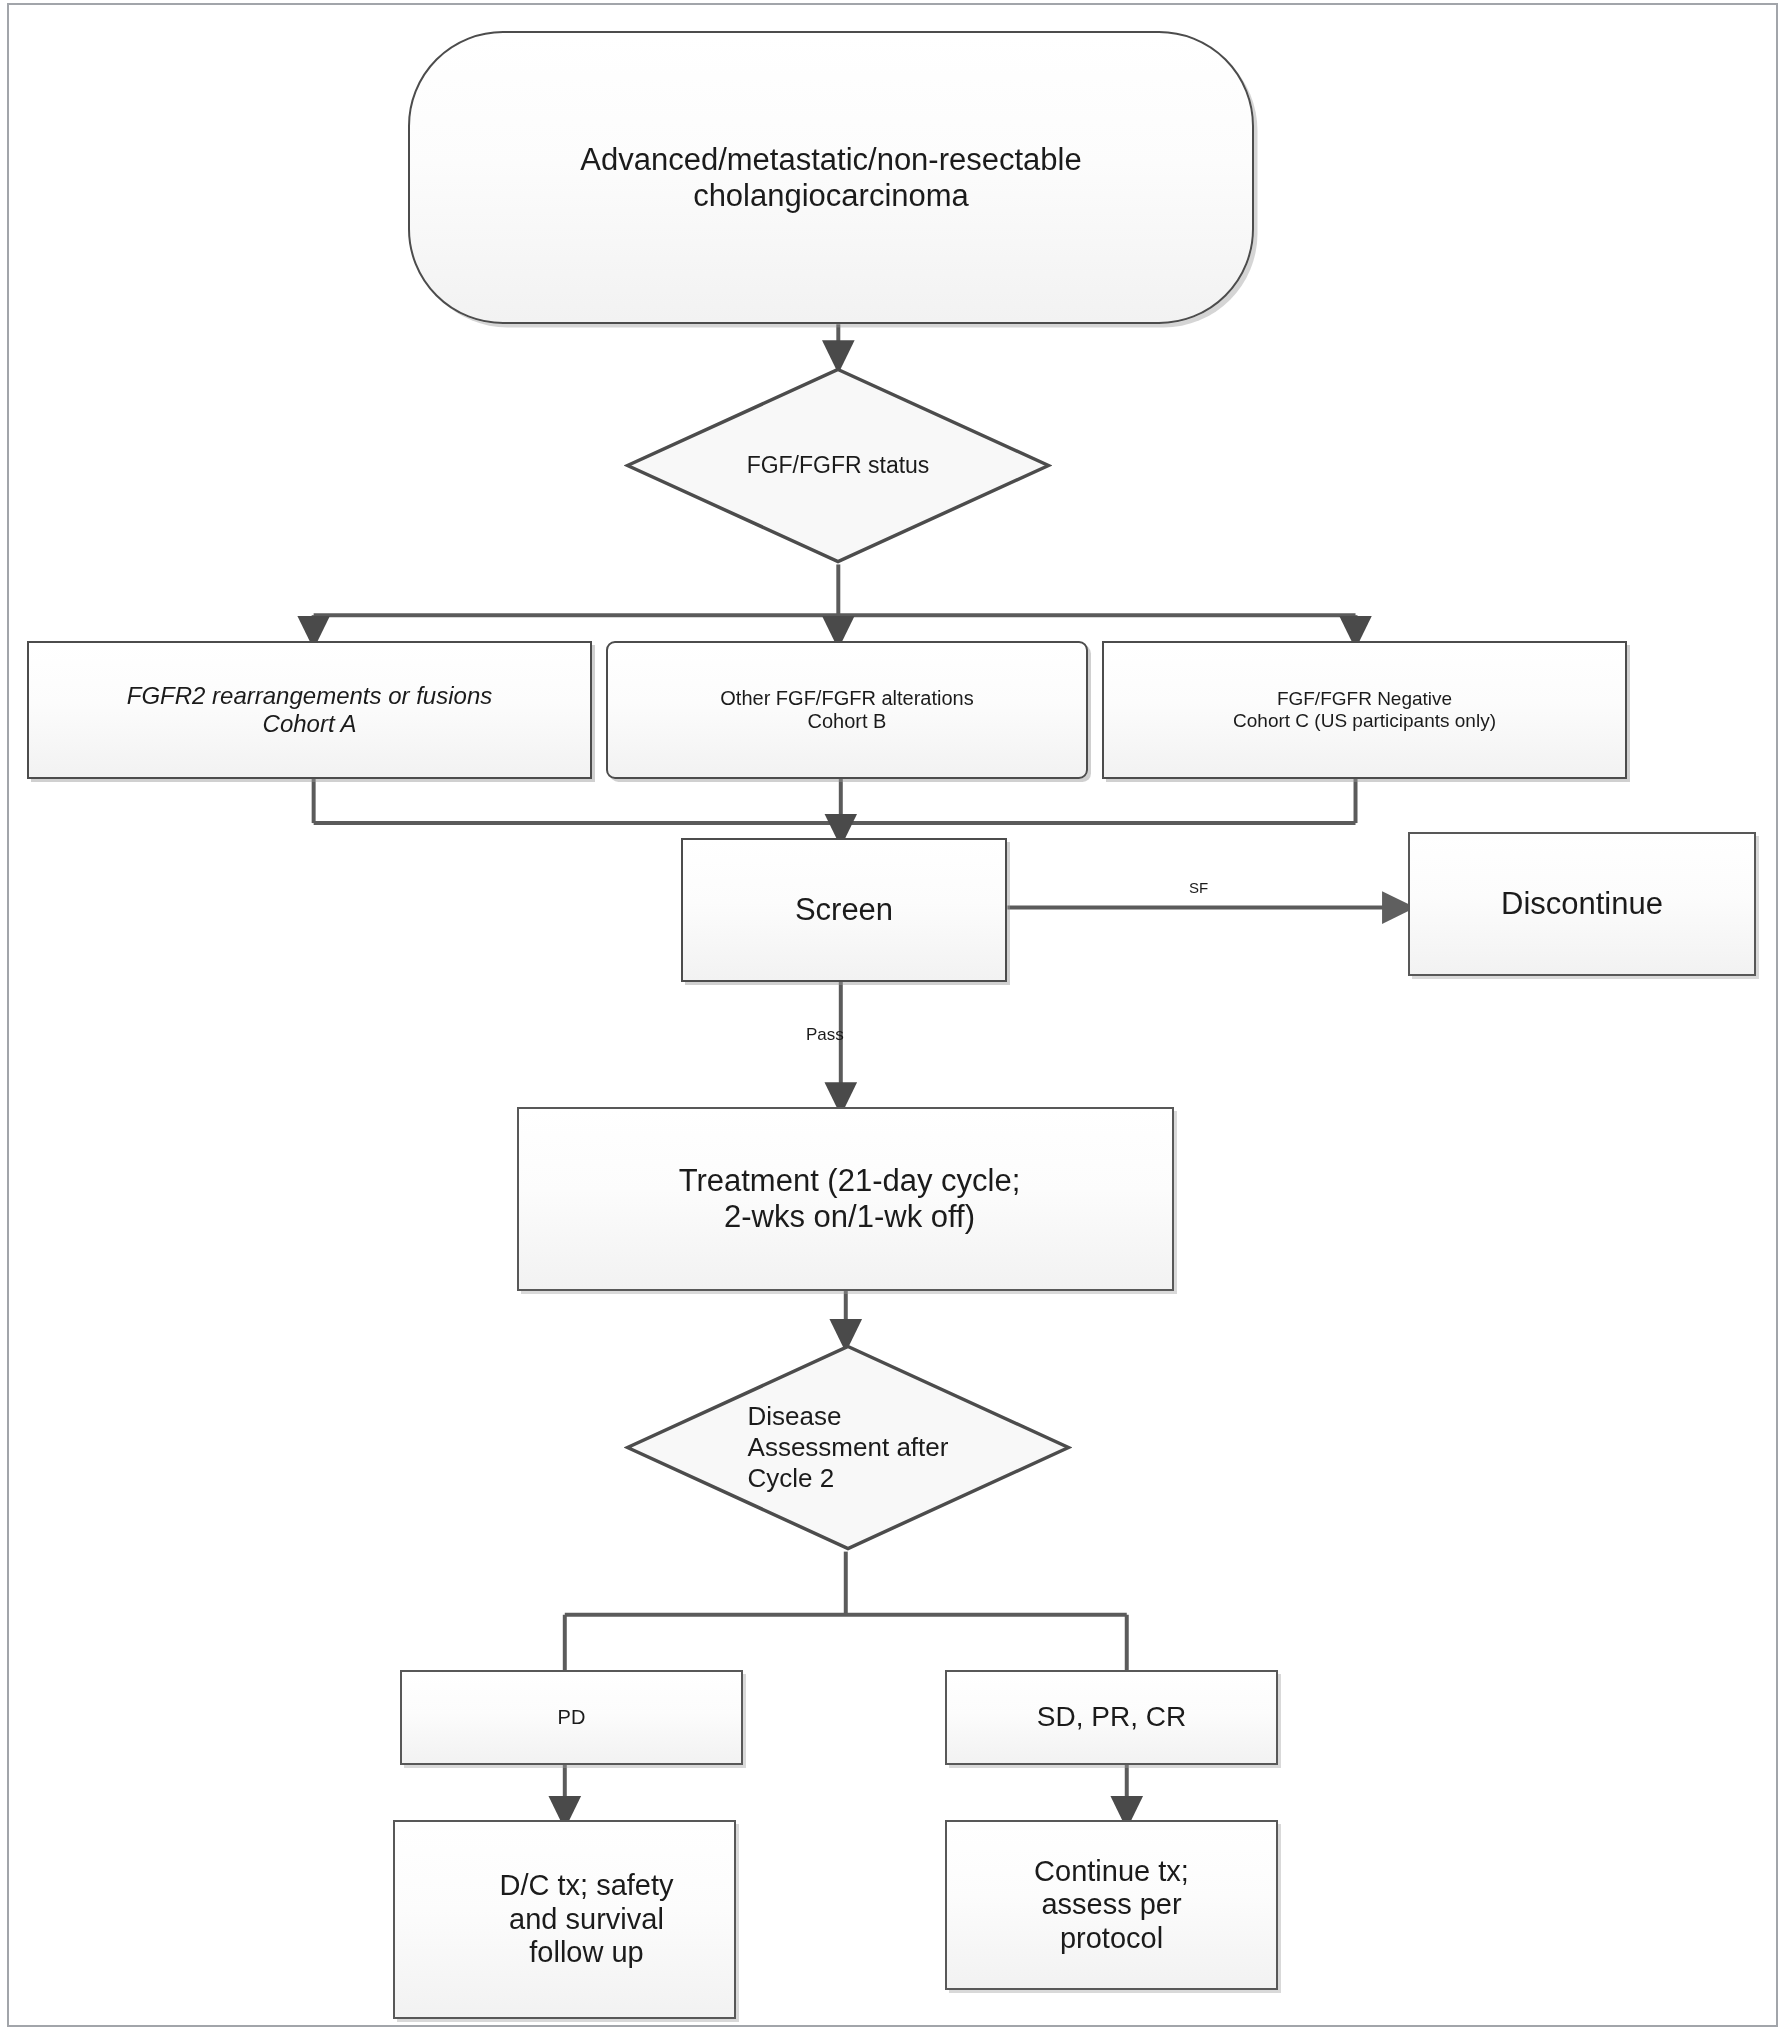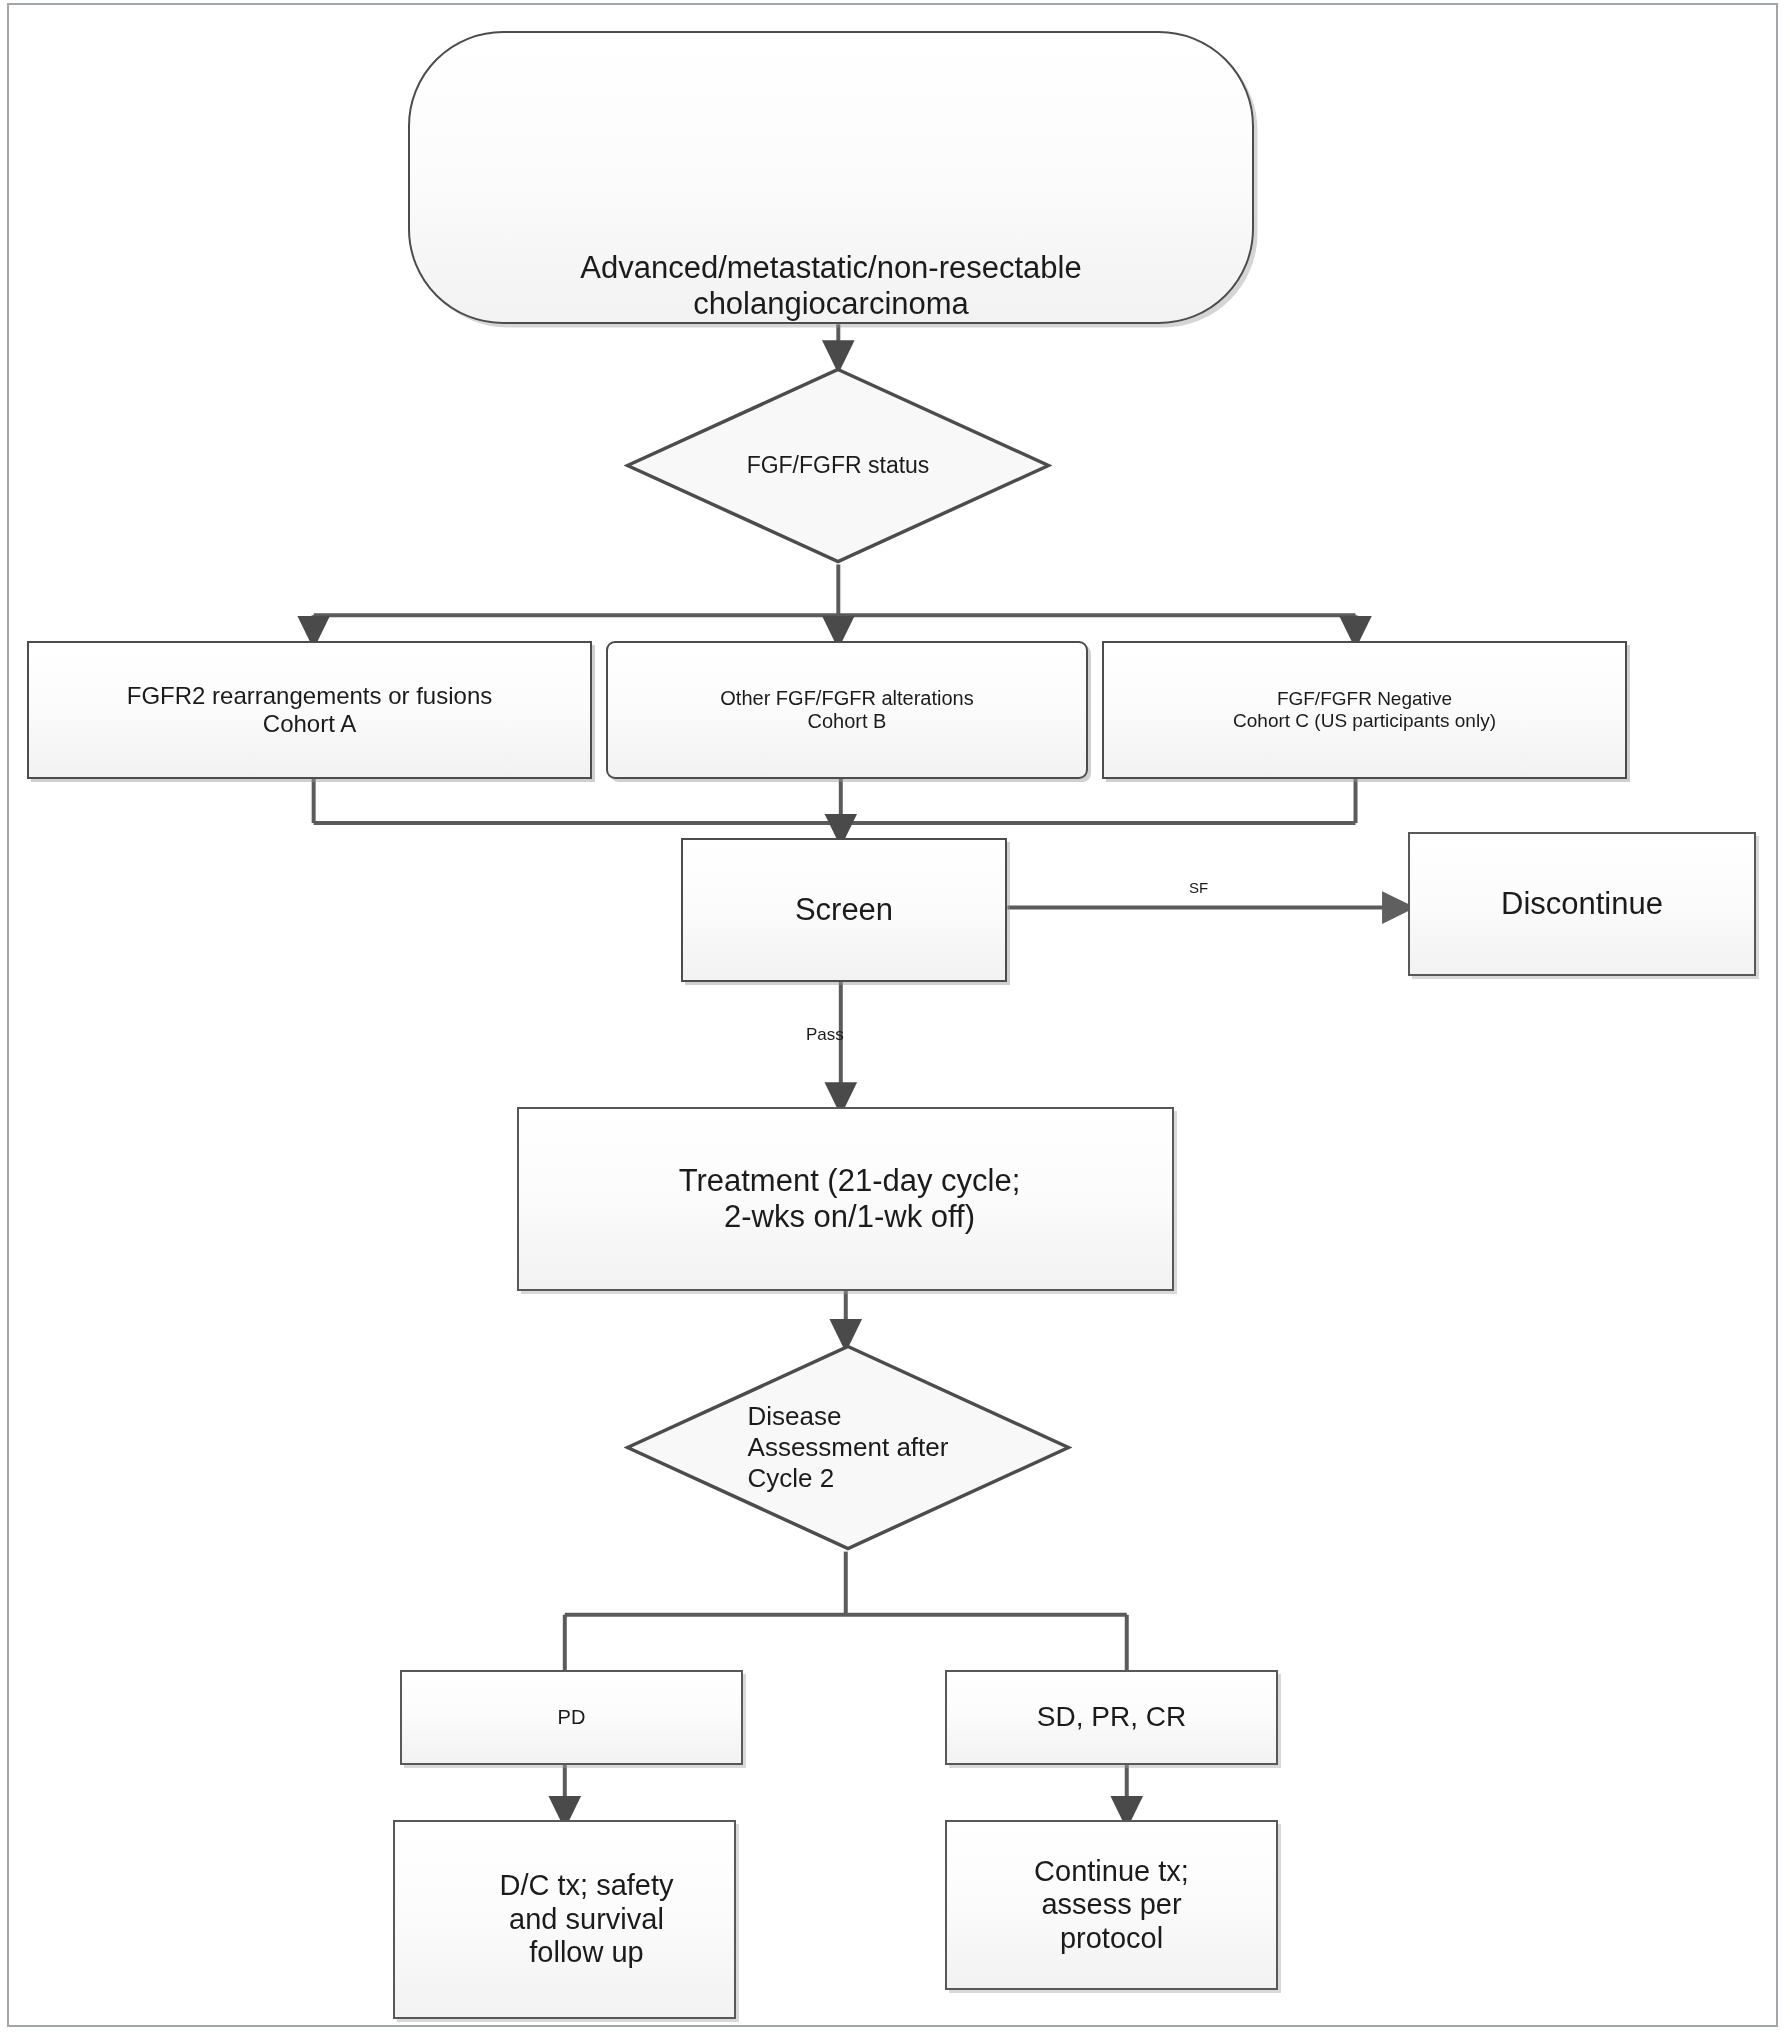--- a/index.html
+++ b/index.html
@@ -31,41 +31,40 @@
   }
   .rect-thin{
     border:2px solid #585858;
     box-shadow:3.5px 3.5px 0 -0.5px rgba(160,160,160,.40);
     text-align:center;
   }
   .pill{
     border:2px solid #4c4c4c;
     border-radius:95px;
     box-shadow:4.5px 4.5px 0 -1px rgba(150,150,150,.40);
-    align-items:flex-end;
   }
 
   .diamond-wrap{position:absolute;}
   .diamond-shape{
     position:absolute;left:0;top:0;width:100%;height:100%;
   }
   .diamond-label{
     position:absolute;left:0;top:0;width:100%;height:100%;
     display:flex;align-items:center;justify-content:center;
     text-align:left;color:#1b1b1b;line-height:1.18;white-space:pre-line;
   }
 
   .edge-label{
     position:absolute;color:#1b1b1b;white-space:nowrap;
   }
 
   
   #n-top{left:408px;top:31px;width:846px;height:293px;font-size:31px;}
   #d-status{left:624px;top:366px;width:428px;height:199px;font-size:23px;}
-  #n-cohortA{left:27px;top:641px;width:565px;height:138px;font-size:24px;}
+  #n-cohortA{left:27px;top:641px;width:565px;height:138px;font-size:24px;font-style:italic;}
   #n-cohortB{left:606px;top:641px;width:482px;height:138px;font-size:20px;border-radius:9px;}
   #n-cohortC{left:1102px;top:641px;width:525px;height:138px;font-size:19px;}
   #n-screen{left:681px;top:838px;width:326px;height:144px;font-size:31px;}
   #n-discontinue{left:1408px;top:832px;width:348px;height:144px;font-size:31px;}
   #n-treatment{left:517px;top:1107px;width:657px;height:184px;font-size:31px;padding-left:8px;}
   #d-assess{left:624px;top:1343px;width:448px;height:209px;font-size:26px;}
   #n-pd{left:400px;top:1670px;width:343px;height:95px;font-size:20px;}
   #n-sdprcr{left:945px;top:1670px;width:333px;height:95px;font-size:28px;}
   #n-dctx{left:393px;top:1820px;width:343px;height:199px;font-size:29px;padding-left:44px;}
   #n-continue{left:945px;top:1820px;width:333px;height:170px;font-size:29px;}

